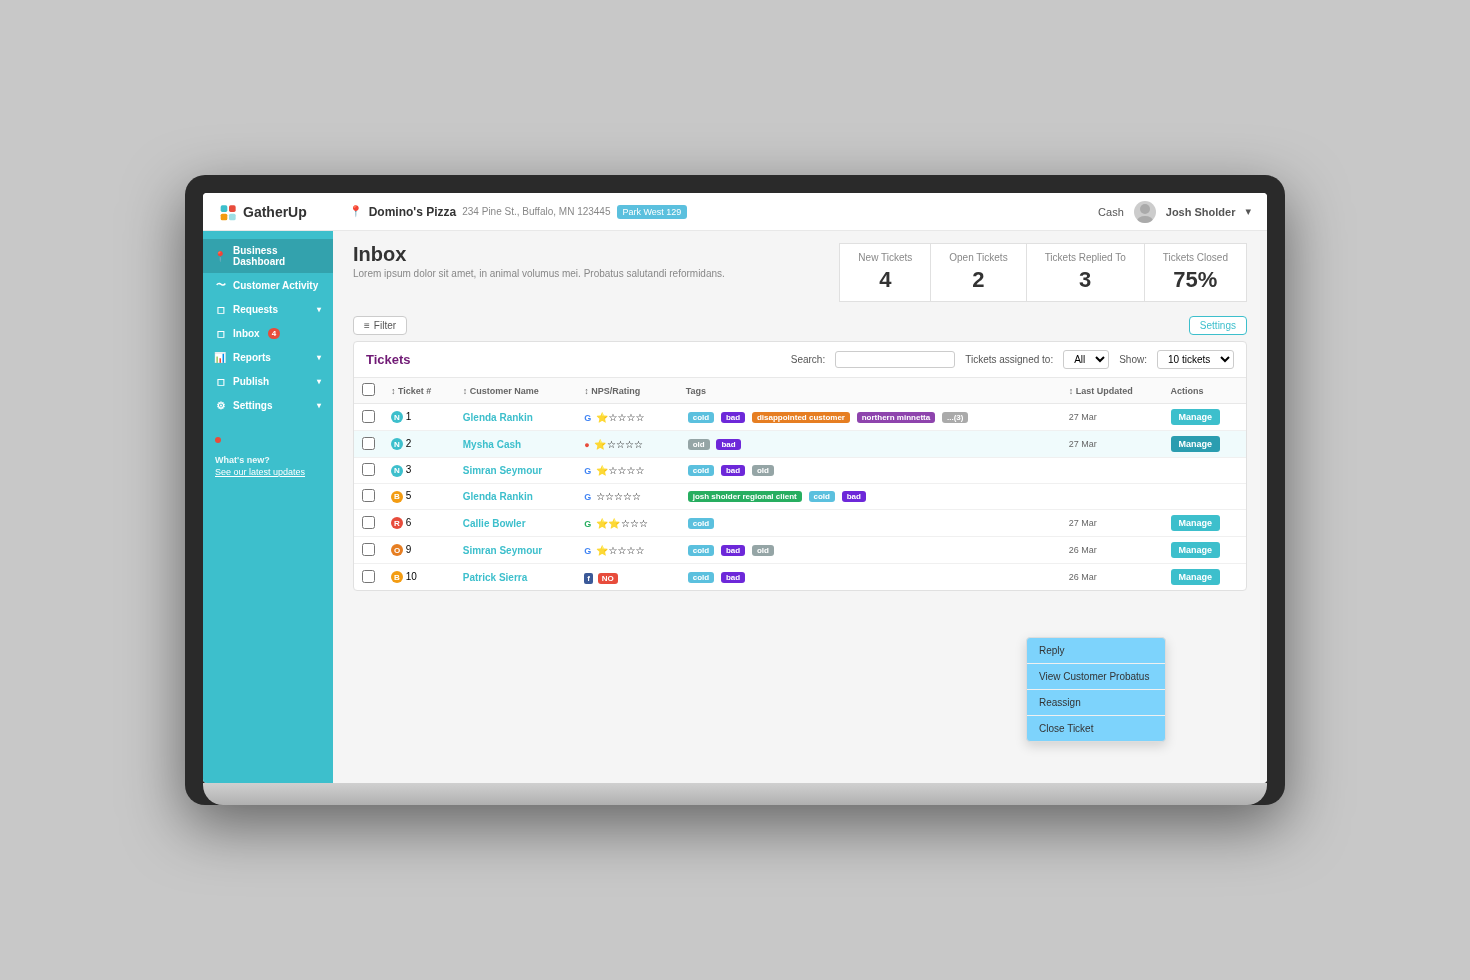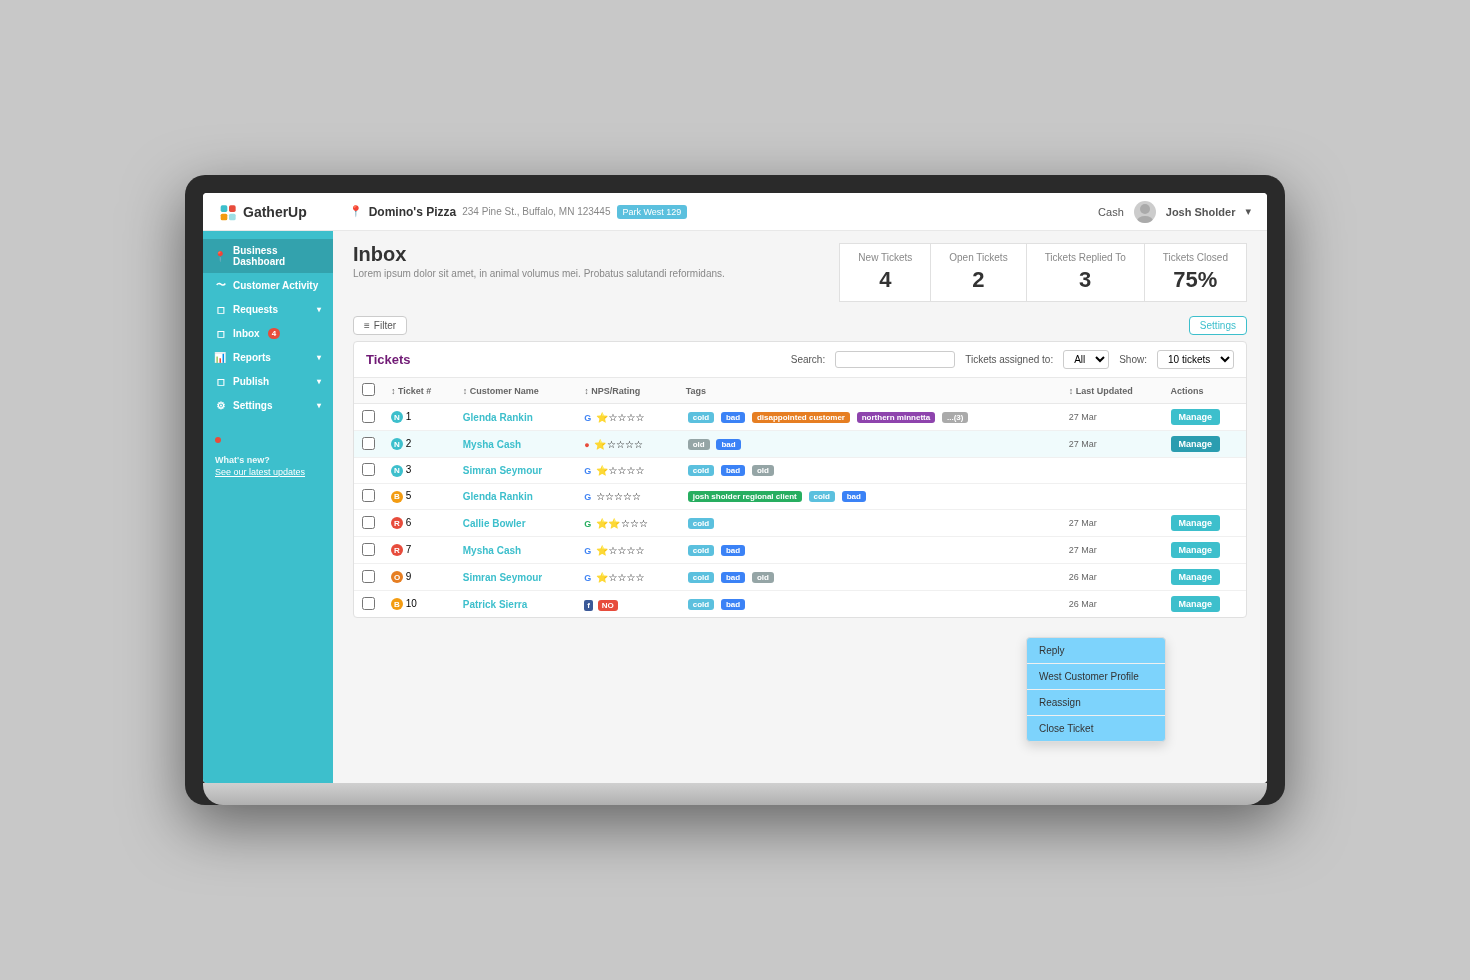--- a/index.html
+++ b/index.html
@@ -327,21 +327,21 @@
     .tag {
       display: inline-block;
       padding: 1px 5px;
       border-radius: 3px;
       font-size: 8px;
       font-weight: 600;
       margin: 1px 2px;
       color: #fff;
     }
     .tag-cold { background: #5bc0de; }
-    .tag-bad { background: #3b82f6; }
+    .tag-bad { background: #6d28d9; }
     .tag-old { background: #95a5a6; }
     .tag-disappointed { background: #e67e22; }
     .tag-northern { background: #8e44ad; }
     .tag-josh { background: #27ae60; }
     .tag-more { background: #aaa; color: #fff; }
     .source-n { background: #3dbfcc; color: #fff; border-radius: 50%; width: 12px; height: 12px; font-size: 8px; font-weight: 700; display: inline-flex; align-items: center; justify-content: center; }
     .source-r { background: #e74c3c; color: #fff; border-radius: 50%; width: 12px; height: 12px; font-size: 8px; font-weight: 700; display: inline-flex; align-items: center; justify-content: center; }
     .source-b { background: #f39c12; color: #fff; border-radius: 50%; width: 12px; height: 12px; font-size: 8px; font-weight: 700; display: inline-flex; align-items: center; justify-content: center; }
     .source-o { background: #e67e22; color: #fff; border-radius: 50%; width: 12px; height: 12px; font-size: 8px; font-weight: 700; display: inline-flex; align-items: center; justify-content: center; }
     .no-badge { background: #e74c3c; color: #fff; font-size: 8px; padding: 1px 4px; border-radius: 3px; font-weight: 700; }
@@ -630,37 +630,20 @@
                   <span style="font-size:9px;font-weight:700;color:#27ae60;margin-right:2px;">G</span>
                   <span>⭐⭐☆☆☆</span>
                 </td>
                 <td>
                   <span class="tag tag-cold">cold</span>
                 </td>
                 <td class="date-text">27 Mar</td>
                 <td><button class="manage-btn">Manage</button></td>
               </tr>
 
-              <tr>
-                <td><input type="checkbox" style=""></td>
-                <td>
-                  <span class="source-r">R</span> 7
-                </td>
-                <td><a class="customer-link">Mysha Cash</a></td>
-                <td>
-                  <span style="font-size:9px;font-weight:700;color:#4285f4;margin-right:2px;">G</span>
-                  <span>⭐☆☆☆☆</span>
-                </td>
-                <td>
-                  <span class="tag tag-cold">cold</span>
-                  <span class="tag tag-bad">bad</span>
-                </td>
-                <td class="date-text">27 Mar</td>
-                <td><button class="manage-btn">Manage</button></td>
-              </tr>
 
               <tr>
                 <td><input type="checkbox" style=""></td>
                 <td>
                   <span class="source-o">O</span> 9
                 </td>
                 <td><a class="customer-link">Simran Seymour</a></td>
                 <td>
                   <span style="font-size:9px;font-weight:700;color:#4285f4;margin-right:2px;">G</span>
                   <span>⭐☆☆☆☆</span>
@@ -689,21 +672,21 @@
                   <span class="tag tag-bad">bad</span>
                 </td>
                 <td class="date-text">26 Mar</td>
                 <td><button class="manage-btn">Manage</button></td>
               </tr>
             </tbody>
           </table>
 
           <div class="context-menu">
             <div class="context-menu-item">Reply</div>
-            <div class="context-menu-item">West Customer Profile</div>
+            <div class="context-menu-item">View Customer Probatus</div>
             <div class="context-menu-item">Reassign</div>
             <div class="context-menu-item">Close Ticket</div>
           </div>
         </div>
       </div>
     </div>
   </div>
   <div class="laptop-base"></div>
 </div>
 

